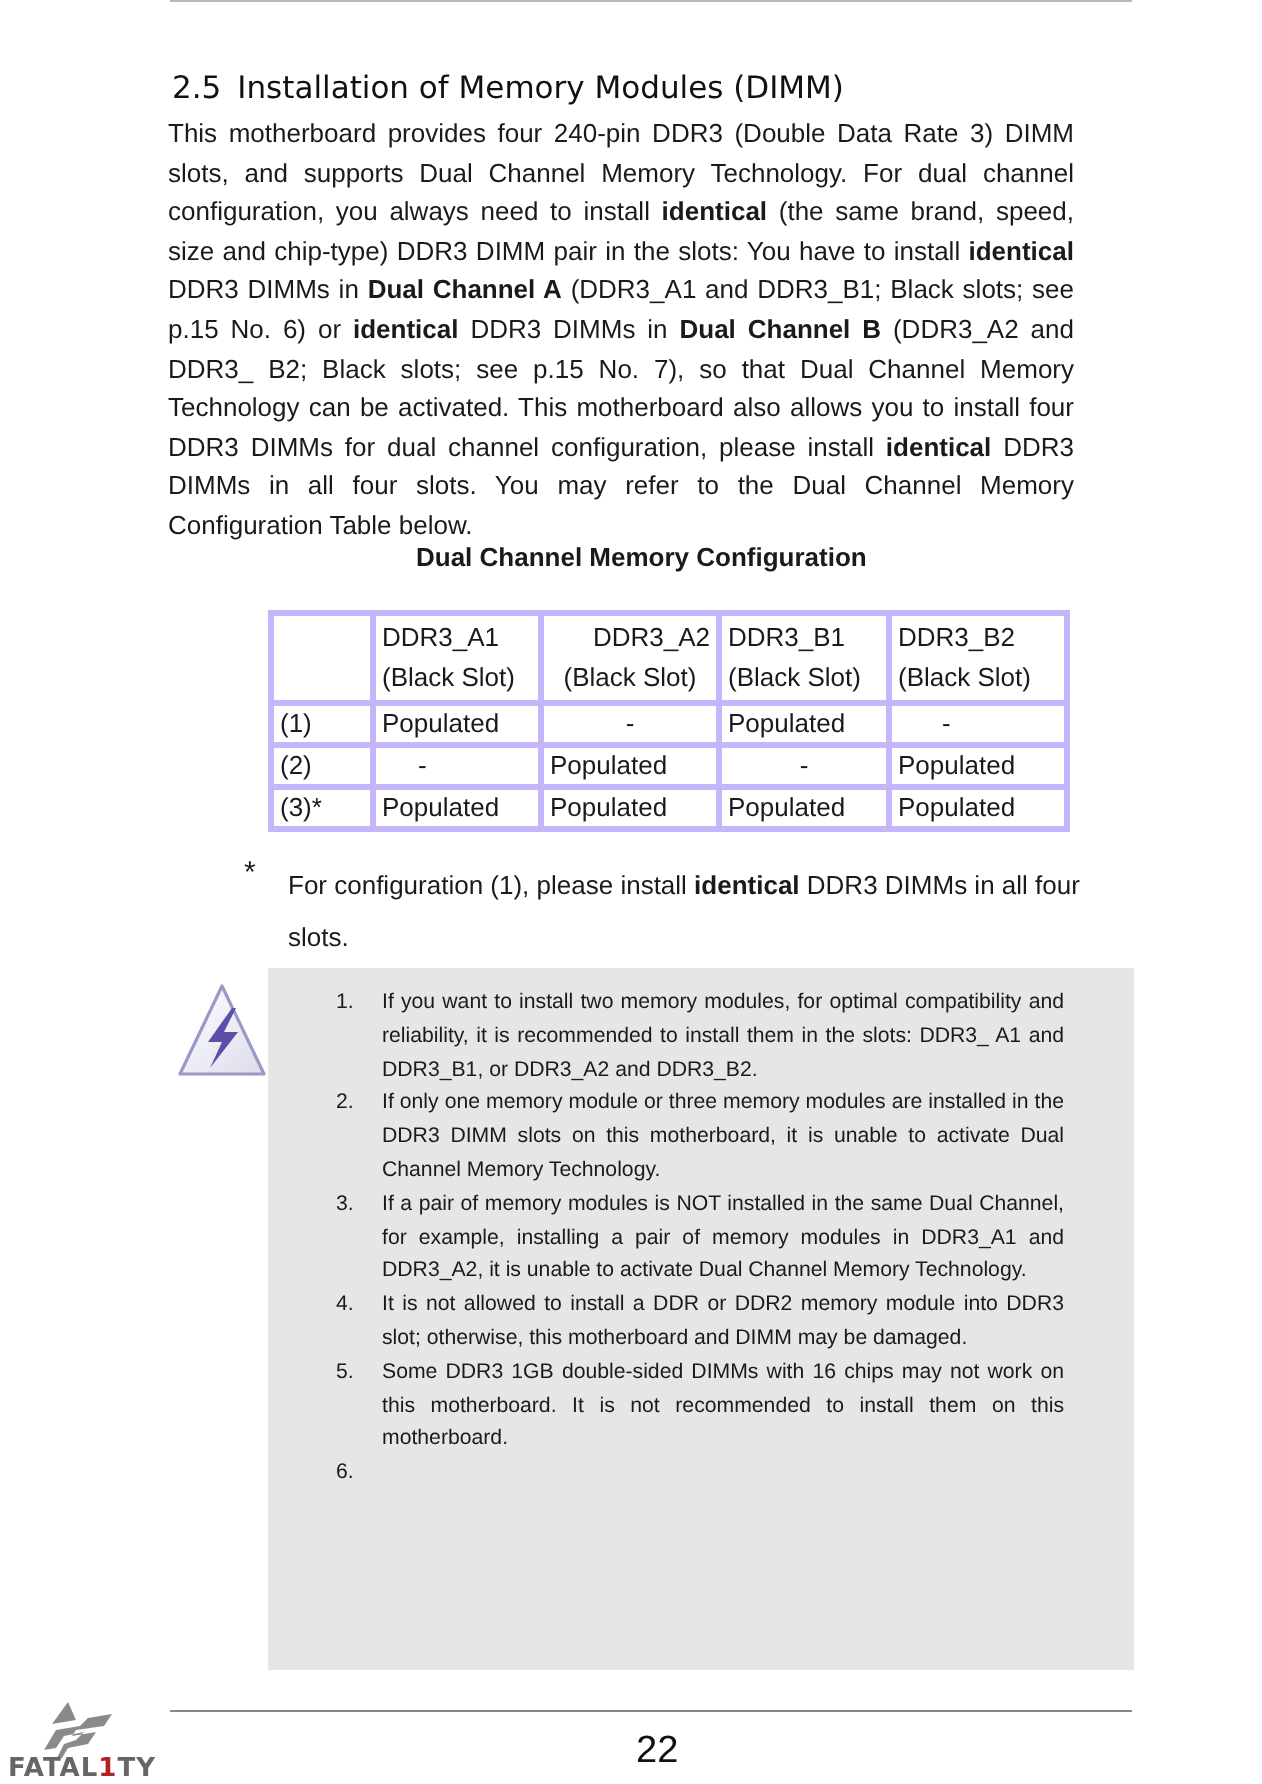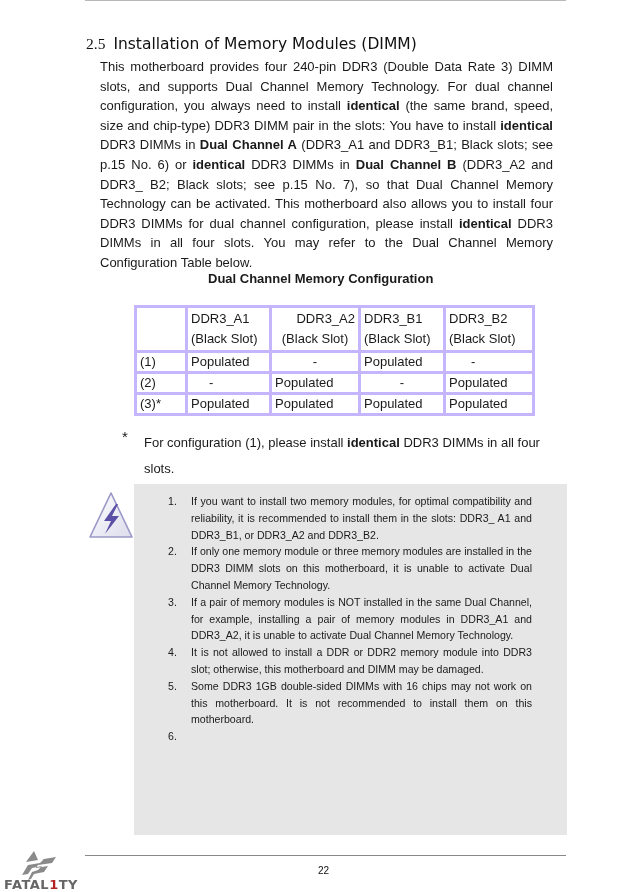--- a/index.html
+++ b/index.html
@@ -1,41 +1,41 @@
 <!DOCTYPE html>
 <html><head>
   <meta charset="utf-8">
   <style>
     html, body { margin: 0; padding: 0; background: #ffffff; }
     body { width: 631px; height: 892px; position: relative; overflow: hidden; color: #1a1a1a; font-family: "Liberation Sans", sans-serif; }
     .top-rule { position: absolute; left: 85px; top: 0; width: 481px; height: 0; border-top: 1px solid #b8b8b8; }
     .section-title { position: absolute; left: 86px; top: 35px; font-family: "DejaVu Sans", sans-serif; font-size: 15.5px; color: #111; letter-spacing: 0; white-space: nowrap; }
-    .section-title .num { margin-right: 8px; font-family: Liberation Serif, serif; }
-    .intro { position: absolute; left: 100px; top: 57px; width: 453px; font-size: 13px; line-height: 19.6px; text-align: justify; color: #1a1a1a; }
+    .section-title .num { margin-right: 8px; }
+    .intro { position: absolute; left: 84px; top: 57px; width: 453px; font-size: 13px; line-height: 19.6px; text-align: justify; color: #1a1a1a; }
     .intro b { font-weight: bold; }
     .table-title { position: absolute; left: 186px; top: 271px; font-size: 13px; font-weight: bold; color: #1a1a1a; margin-left: 22px; }
     table.cfg { position: absolute; left: 134px; top: 305px; border-collapse: collapse; font-size: 13px; color: #1a1a1a; }
     table.cfg td { border: 3px solid #c4b5fd; padding: 0 3px; height: 18px; line-height: 18px; vertical-align: top; white-space: nowrap; }
     table.cfg tr.head td { height: 41px; line-height: 20px; padding-top: 1px; }
     table.cfg td.c0 { width: 42px; }
     table.cfg td.c1 { width: 75px; }
     table.cfg td.c2 { width: 80px; }
     table.cfg td.c3 { width: 76px; }
     table.cfg td.c4 { width: 80px; }
     .ctr { display: block; text-align: center; }
     .note { position: absolute; left: 122px; top: 428px; font-size: 13px; color: #1a1a1a; }
     .note .star { position: absolute; left: 0; top: 0; font-size: 15px; }
     .note .text { position: absolute; left: 22px; top: 2px; width: 420px; line-height: 26px; }
     .warn-box { position: absolute; left: 134px; top: 484px; width: 433px; height: 351px; background: #e6e6e6; }
     .warn-icon { position: absolute; left: 87px; top: 490px; width: 48px; height: 50px; }
     ol.warn-list { position: absolute; left: 166px; top: 493px; width: 366px; margin: 0; padding: 0; list-style: none; font-size: 10.6px; line-height: 16.8px; color: #1a1a1a; }
     ol.warn-list li { position: relative; padding-left: 25px; text-align: justify; }
     ol.warn-list li .n { position: absolute; left: 2px; top: 0; }
     .bottom-rule { position: absolute; left: 85px; top: 855px; width: 481px; border-top: 1px solid #888; }
-    .page-num { position: absolute; left: 318px; top: 865px; font-size: 10px; color: #111; }
+    .page-num { position: absolute; left: 318px; top: 865px; font-size: 19px; color: #111; }
     .logo { position: absolute; left: 4px; top: 848px; width: 60px; height: 40px; }
     .logo-text { position: absolute; left: 4px; top: 877px; font-size: 13px; font-weight: bold; color: #666; letter-spacing: 0.5px; font-family: "DejaVu Sans", sans-serif; }
     .logo-text .one { color: #b22222; }
   </style>
 </head>
 <body>
 
 <div class="top-rule"></div>
 
 <h2 class="section-title" style="margin:0;font-weight:normal;">

